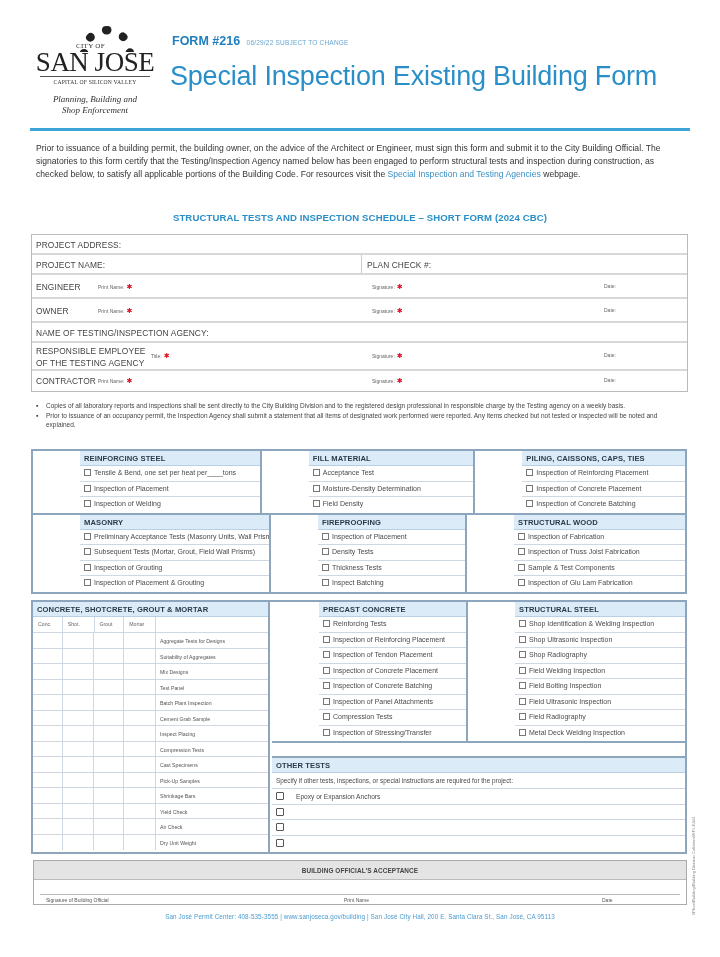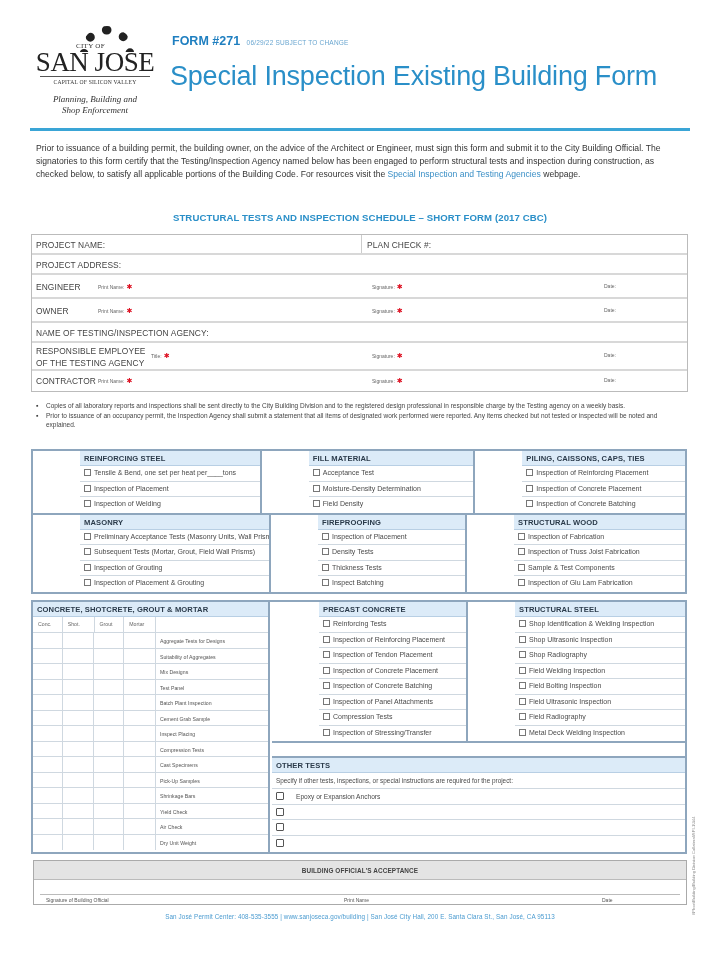--- a/index.html
+++ b/index.html
@@ -95,41 +95,41 @@
       </div>
     <div class="city-of">CITY OF</div>
     <div class="san-jose">SAN JOSE</div>
     <div class="capital">CAPITAL OF SILICON VALLEY</div>
     <div class="pbce">
       <div>Planning, Building and</div>
       <div>Shop Enforcement</div>
     </div>
   </div>
   <div class="form-no">
-    <span>FORM #271</span>
+    <span>FORM #216</span>
     <span class="sub">06/29/22 SUBJECT TO CHANGE</span>
   </div>
   <div class="title">Special Inspection Existing Building Form</div>
   <div class="hdr-rule"></div>
 </div>
 
 <div class="intro">
   <span>Prior to issuance of a building permit, the building owner, on the advice of the Architect or Engineer, must sign this form and submit it to the City Building Official. The signatories to this form certify that the Testing/Inspection Agency named below has been engaged to perform structural tests and inspection during construction, as checked below, to satisfy all applicable portions of the Building Code. For resources visit the </span><span class="link">Special Inspection and Testing Agencies</span><span> webpage.</span>
 </div>
 
-<div class="schedule-title">STRUCTURAL TESTS AND INSPECTION SCHEDULE – SHORT FORM (2017 CBC)</div>
+<div class="schedule-title">STRUCTURAL TESTS AND INSPECTION SCHEDULE – SHORT FORM (2024 CBC)</div>
 
 <div class="proj">
+  <div class="row">
+    <span class="lbl">PROJECT ADDRESS:</span>
+  </div>
   <div class="row">
     <span class="lbl">PROJECT NAME:</span>
     <div class="vsplit"></div>
     <span class="lbl" style="left:335px">PLAN CHECK #:</span>
-  </div>
-  <div class="row">
-    <span class="lbl">PROJECT ADDRESS:</span>
   </div>
   <div class="row" style="height:24px">
     <span class="lbl" style="top:7px">ENGINEER</span>
     <span class="small" style="left:66px;top:8px"><span>Print Name:</span><span class="req">✱</span></span>
     <span class="small" style="left:340px;top:8px"><span>Signature:</span><span class="req">✱</span></span>
     <span class="small" style="left:572px;top:8px">Date:</span>
   </div>
   <div class="row" style="height:24px">
     <span class="lbl" style="top:7px">OWNER</span>
     <span class="small" style="left:66px;top:8px"><span>Print Name:</span><span class="req">✱</span></span>

